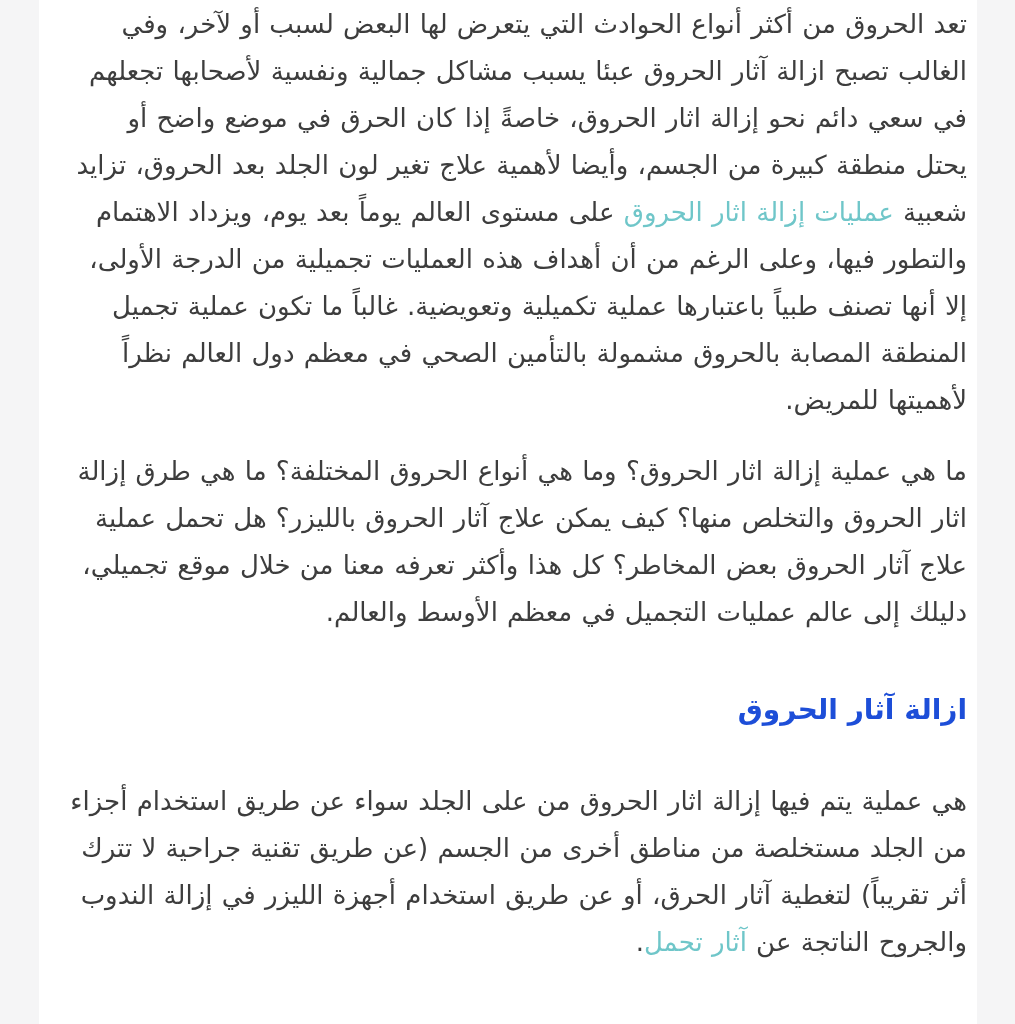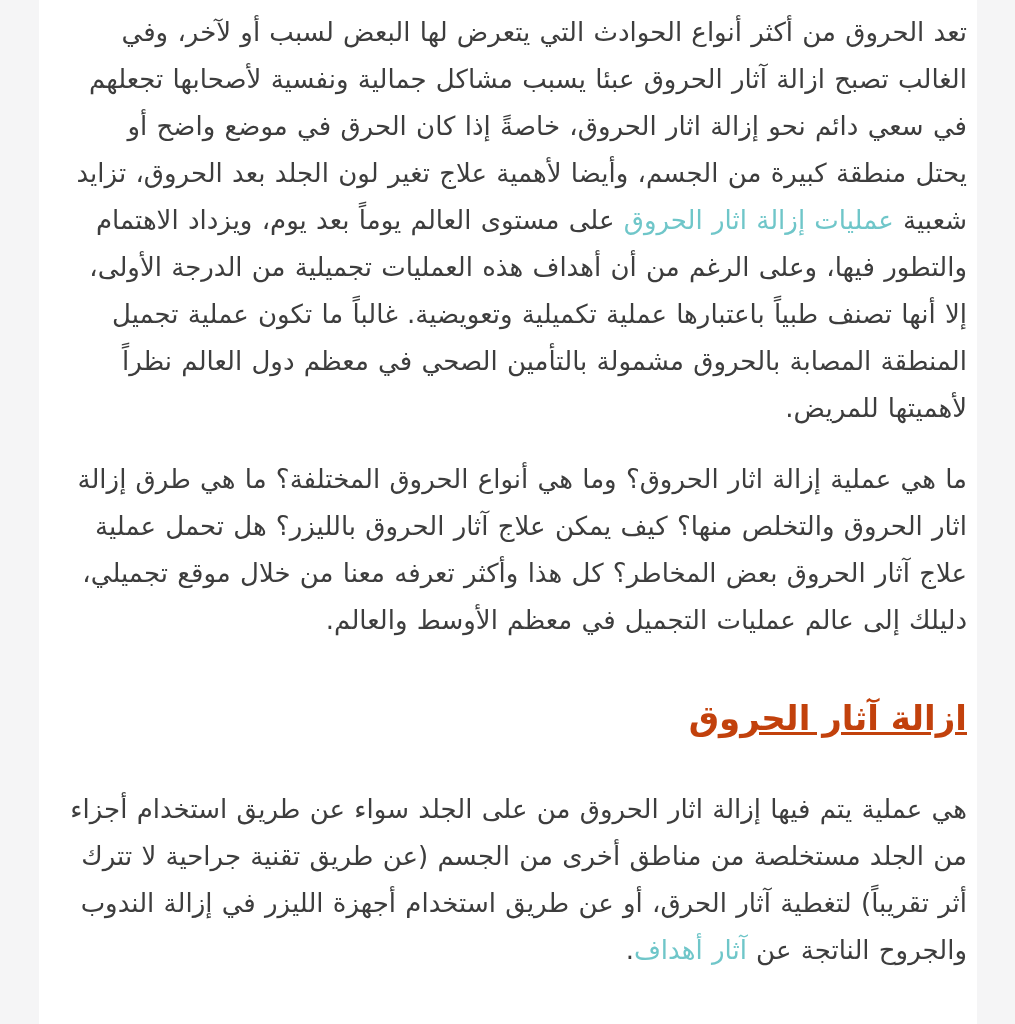--- a/index.html
+++ b/index.html
@@ -30,38 +30,37 @@
 
   .content {
     position: absolute;
     top: 0;
     left: 39px;
     width: 938px;
     min-height: 1024px;
     background: #ffffff;
     direction: rtl;
     text-align: right;
-    padding: 9px 10px 0 30px;
+    padding: 1px 10px 0 30px;
     color: #3d3d3d;
   }
 
   .para {
     font-size: 26px;
     line-height: 47px;
     margin: 0 0 24px 0;
     word-spacing: 1px;
   }
 
   .heading {
-    font-size: 34px;
+    font-size: 28px;
     line-height: 40px;
     font-weight: bold;
-    color: #c2410c;
+    color: #1d4ed8;
     margin: 54px 0 48px 0;
-    text-decoration: underline;
   }
 
   .link {
     color: #6fc6c9;
     text-decoration: none;
     cursor: pointer;
   }
 </style>
 </head>
 <body>
@@ -72,17 +71,17 @@
   <div class="gutter right"></div>
 
   <main class="content">
 
     <p class="para"><span>تعد الحروق من أكثر أنواع الحوادث التي يتعرض لها البعض لسبب أو لآخر، وفي الغالب تصبح ازالة آثار الحروق عبئا يسبب مشاكل جمالية ونفسية لأصحابها تجعلهم في سعي دائم نحو إزالة اثار الحروق، خاصةً إذا كان الحرق في موضع واضح أو يحتل منطقة كبيرة من الجسم، وأيضا لأهمية علاج تغير لون الجلد بعد الحروق، تزايد شعبية </span><a class="link">عمليات إزالة اثار الحروق</a><span> على مستوى العالم يوماً بعد يوم، ويزداد الاهتمام والتطور فيها، وعلى الرغم من أن أهداف هذه العمليات تجميلية من الدرجة الأولى، إلا أنها تصنف طبياً باعتبارها عملية تكميلية وتعويضية. غالباً ما تكون عملية تجميل المنطقة المصابة بالحروق مشمولة بالتأمين الصحي في معظم دول العالم نظراً لأهميتها للمريض.</span></p>
 
     <p class="para">ما هي عملية إزالة اثار الحروق؟ وما هي أنواع الحروق المختلفة؟ ما هي طرق إزالة اثار الحروق والتخلص منها؟ كيف يمكن علاج آثار الحروق بالليزر؟ هل تحمل عملية علاج آثار الحروق بعض المخاطر؟ كل هذا وأكثر تعرفه معنا من خلال موقع تجميلي، دليلك إلى عالم عمليات التجميل في معظم الأوسط والعالم.</p>
 
     <h2 class="heading">ازالة آثار الحروق</h2>
 
-    <p class="para"><span>هي عملية يتم فيها إزالة اثار الحروق من على الجلد سواء عن طريق استخدام أجزاء من الجلد مستخلصة من مناطق أخرى من الجسم (عن طريق تقنية جراحية لا تترك أثر تقريباً) لتغطية آثار الحرق، أو عن طريق استخدام أجهزة الليزر في إزالة الندوب والجروح الناتجة عن </span><a class="link">آثار أهداف</a><span>.</span></p>
+    <p class="para"><span>هي عملية يتم فيها إزالة اثار الحروق من على الجلد سواء عن طريق استخدام أجزاء من الجلد مستخلصة من مناطق أخرى من الجسم (عن طريق تقنية جراحية لا تترك أثر تقريباً) لتغطية آثار الحرق، أو عن طريق استخدام أجهزة الليزر في إزالة الندوب والجروح الناتجة عن </span><a class="link">آثار تحمل</a><span>.</span></p>
 
   </main>
 
 </div>
 
 </body></html>

